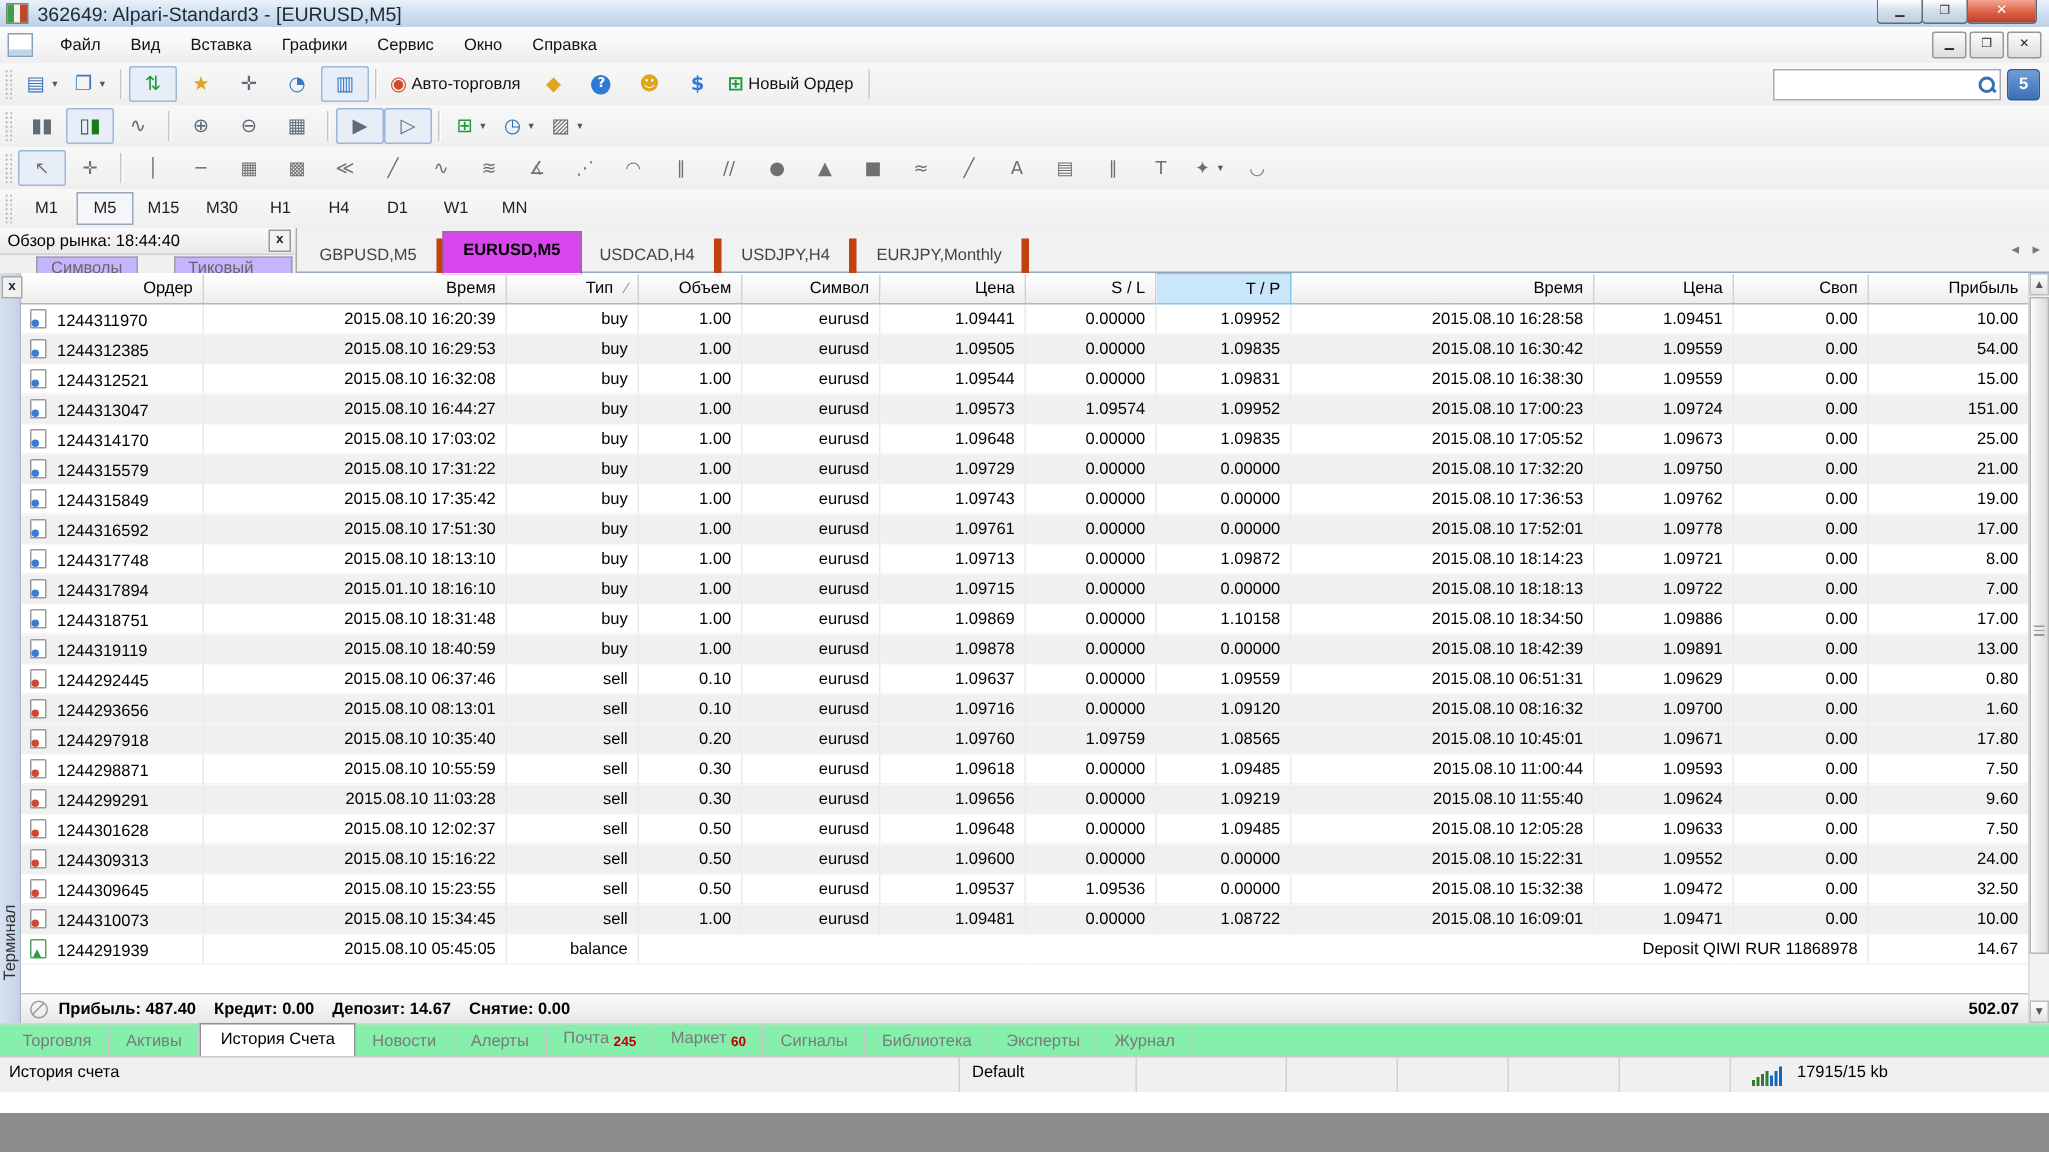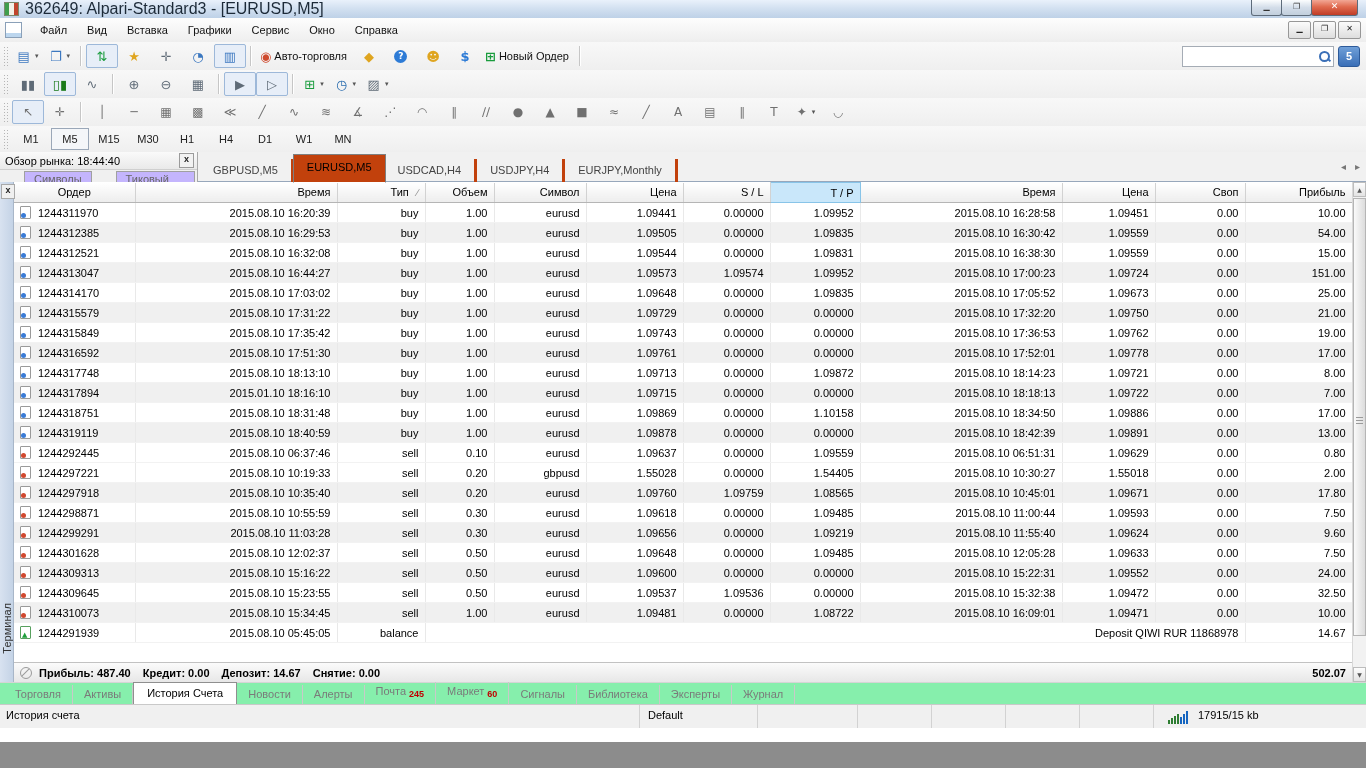--- a/index.html
+++ b/index.html
@@ -5,21 +5,21 @@
   html,body{margin:0;padding:0;background:#8c8c8c;}
   #app{position:relative;width:1366px;height:768px;background:#fff;overflow:hidden;
        font-family:"Liberation Sans","DejaVu Sans",sans-serif;font-size:11px;color:#000;}
 
   
   #titlebar{position:absolute;left:0;top:0;width:1366px;height:18px;
     background:linear-gradient(#e9f1fb,#d3e1f1 45%,#bed1e7);border-bottom:1px solid #96aac4;
     display:flex;align-items:center;}
   .app-icon{width:13px;height:12px;margin:0 6px 0 4px;border:1px solid #7a8a6e;
     background:linear-gradient(90deg,#3f9e4d 0 33%,#f2f2e8 33% 66%,#c0462e 66% 100%);}
-  #title-text{font-size:16px;color:#1c2a38;white-space:nowrap;}
+  #title-text{font-size:13px;color:#1c2a38;white-space:nowrap;}
   .winbtns{position:absolute;top:0;right:8px;display:flex;}
   .wb{width:29px;height:15px;margin-left:-1px;border:1px solid #5d6b7a;border-top:none;
     border-radius:0 0 3px 3px;background:linear-gradient(#fbfdfe,#d3dde9 50%,#c2cfdd);
     color:#333;font-size:8px;text-align:center;line-height:13px;font-family:"DejaVu Sans",sans-serif;}
   .wb.close{width:45px;background:linear-gradient(#f2a795,#e06a4f 45%,#c03d27);color:#fff;font-weight:bold;}
   .wb-min::before{content:"▁";} .wb-max::before{content:"❐";} .wb-close::before{content:"✕";font-size:9px;}
 
   
   #menubar{position:absolute;left:0;top:18px;width:1366px;height:24px;
     background:linear-gradient(#fdfdfd,#eeeeee);border-bottom:1px solid #d8d8d8;
@@ -78,41 +78,41 @@
   #mw{position:absolute;left:0;top:0;width:197px;height:30px;overflow:hidden;background:#f0f0f0;
     border-right:1px solid #a9a9a9;z-index:3;}
   #mw-titlebar{height:17px;display:flex;align-items:center;background:linear-gradient(#fafafa,#e9e9e9);
     border-bottom:1px solid #cfcfcf;padding-left:5px;}
   #mw-title{color:#000;}
   #mw-close{margin-left:auto;width:13px;height:13px;margin-right:3px;border:1px solid #9b9b9b;background:#f2f2f2;
     font-size:9px;font-weight:bold;line-height:11px;text-align:center;color:#222;}
   #mw-tabs{display:flex;padding-left:2px;margin-top:1px;}
   .mwtab{padding:1px 9px 6px;border:1px solid #a0a0a0;border-bottom:none;background:#c4b5fd;color:#666;margin-right:2px;margin-left:22px;}
   #chart-tabs{position:absolute;left:200px;top:0;height:30px;display:flex;align-items:flex-end;}
-  .ctab{height:23px;line-height:23px;padding:0 13px;color:#444;border-right:3px solid #c2410c;}
-  .ctab.active{position:relative;z-index:2;height:27px;line-height:25px;background:#c2410c;
-    border:1px solid #7f7f7f;border-bottom:1px solid #fff;font-weight:normal;color:#000;margin:0 -1px -1px -1px;}
+  .ctab{height:23px;line-height:23px;padding:0 13px;color:#444;border-right:5px solid #c2410c;}
+  .ctab.active{position:relative;z-index:2;height:27px;line-height:25px;background:#d946ef;
+    border:1px solid #7f7f7f;border-bottom:1px solid #fff;font-weight:bold;color:#000;margin:0 -1px -1px -1px;}
   .tab-nav{position:absolute;right:6px;top:9px;display:flex;gap:9px;color:#777;font-size:10px;
     font-family:"DejaVu Sans",sans-serif;}
 
   
   #side-strip{position:absolute;left:0;top:182px;width:14px;height:500px;
     background:linear-gradient(90deg,#d8e2f0,#c4d3e6);border-right:1px solid #a8b6c8;box-sizing:border-box;
     display:flex;flex-direction:column;justify-content:flex-end;align-items:center;padding-bottom:28px;}
   #side-label{writing-mode:vertical-rl;transform:rotate(180deg);color:#333;white-space:nowrap;}
   #hist-close{position:absolute;left:1px;top:184px;width:12px;height:13px;background:#f0f0f0;
     border:1px solid #a9a9a9;font-size:9px;font-weight:bold;line-height:11px;text-align:center;color:#222;z-index:4;}
   #hist-close::before{content:"x";}
 
   #hist{position:absolute;left:14px;top:182px;width:1338px;border-collapse:collapse;table-layout:fixed;
     background:#fff;font-size:11px;}
   #hist th{height:19px;font-weight:normal;text-align:right;padding:0 6px;
     background:linear-gradient(#ffffff,#ededed);border-right:1px solid #d2d2d2;border-bottom:1px solid #b5b5b5;
     white-space:nowrap;overflow:hidden;}
-  #hist th.first{text-align:center;}
+  #hist th.first{text-align:right;}
   #hist th.hl{background:#c9e7fa;border:1px solid #88c4e8;}
   #hist th .sort{color:#8a8a8a;margin-left:8px;font-size:10px;}
   #hist td{height:19px;padding:0 6px;text-align:right;border-right:1px solid #e9e9e9;border-bottom:1px solid #f2f2f2;
     white-space:nowrap;overflow:hidden;}
   #hist tr.striped td{background:#f0f0f0;}
   #hist td.order-cell{text-align:left;}
   .doc{display:inline-block;width:9px;height:11px;background:#fff;border:1px solid #9a9a9a;border-radius:1px;
     position:relative;margin-right:7px;vertical-align:-2px;}
   .doc::after{content:"";position:absolute;left:0;bottom:0;width:5px;height:5px;border-radius:50%;}
   .doc.buy::after{background:#3a7bd5;}
@@ -619,33 +619,33 @@
           <td data-name="cell-volume">0.10</td>
           <td data-name="cell-symbol">eurusd</td>
           <td data-name="cell-open-price">1.09637</td>
           <td data-name="cell-sl">0.00000</td>
           <td data-name="cell-tp">1.09559</td>
           <td data-name="cell-close-time">2015.08.10 06:51:31</td>
           <td data-name="cell-close-price">1.09629</td>
           <td data-name="cell-swap">0.00</td>
           <td data-name="cell-profit">0.80</td>
         </tr>
-        <tr data-name="history-row">
-          <td class="order-cell" data-name="cell-order"><span class="doc sell" data-name="sell-order-icon"></span><span data-name="order-number">1244297221</span></td>
-          <td data-name="cell-open-time">2015.08.10 10:19:33</td>
+        <tr class="striped" data-name="history-row">
+          <td class="order-cell" data-name="cell-order"><span class="doc sell" data-name="sell-order-icon"></span><span data-name="order-number">1244293656</span></td>
+          <td data-name="cell-open-time">2015.08.10 08:13:01</td>
           <td data-name="cell-type">sell</td>
-          <td data-name="cell-volume">0.20</td>
-          <td data-name="cell-symbol">gbpusd</td>
-          <td data-name="cell-open-price">1.55028</td>
-          <td data-name="cell-sl">0.00000</td>
-          <td data-name="cell-tp">1.54405</td>
-          <td data-name="cell-close-time">2015.08.10 10:30:27</td>
-          <td data-name="cell-close-price">1.55018</td>
-          <td data-name="cell-swap">0.00</td>
-          <td data-name="cell-profit">2.00</td>
+          <td data-name="cell-volume">0.10</td>
+          <td data-name="cell-symbol">eurusd</td>
+          <td data-name="cell-open-price">1.09716</td>
+          <td data-name="cell-sl">0.00000</td>
+          <td data-name="cell-tp">1.09120</td>
+          <td data-name="cell-close-time">2015.08.10 08:16:32</td>
+          <td data-name="cell-close-price">1.09700</td>
+          <td data-name="cell-swap">0.00</td>
+          <td data-name="cell-profit">1.60</td>
         </tr>
         <tr class="striped" data-name="history-row">
           <td class="order-cell" data-name="cell-order"><span class="doc sell" data-name="sell-order-icon"></span><span data-name="order-number">1244297918</span></td>
           <td data-name="cell-open-time">2015.08.10 10:35:40</td>
           <td data-name="cell-type">sell</td>
           <td data-name="cell-volume">0.20</td>
           <td data-name="cell-symbol">eurusd</td>
           <td data-name="cell-open-price">1.09760</td>
           <td data-name="cell-sl">1.09759</td>
           <td data-name="cell-tp">1.08565</td>

